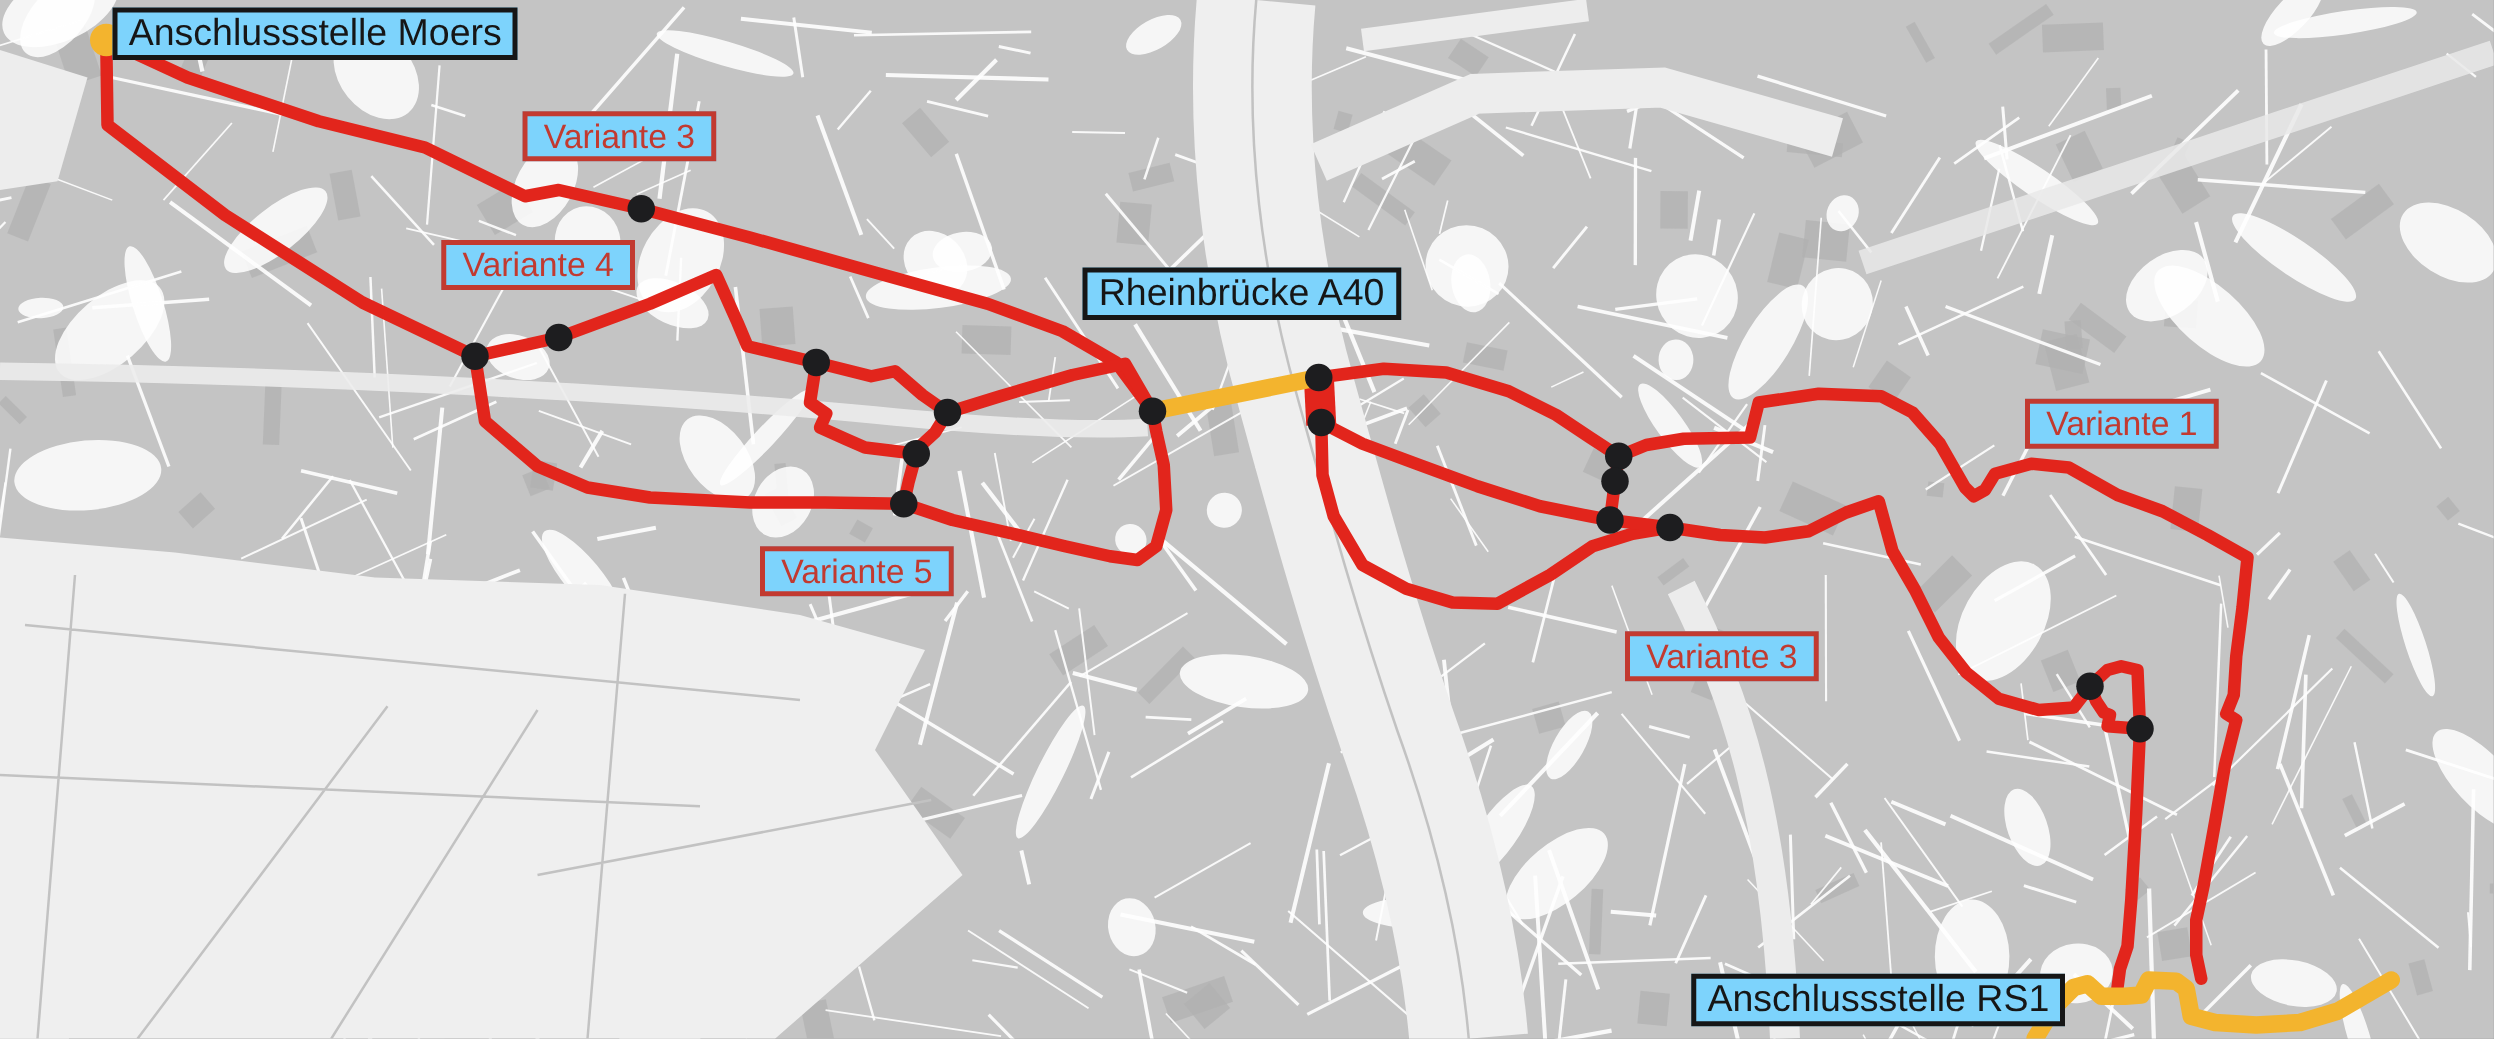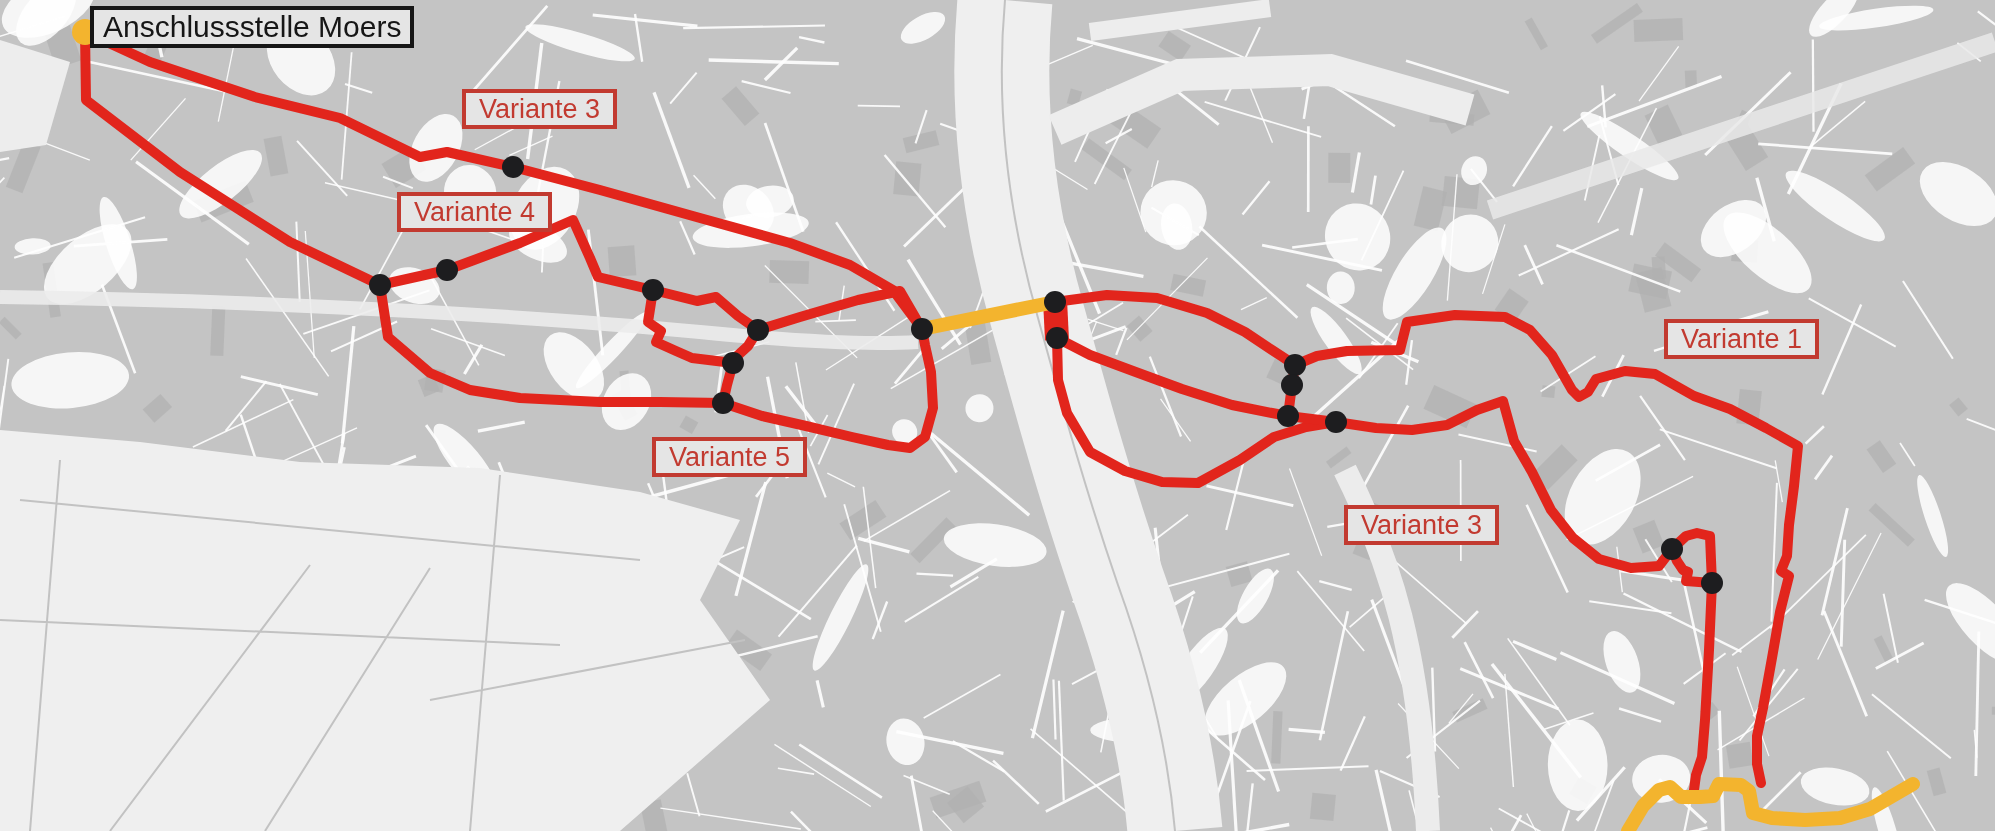--- a/index.html
+++ b/index.html
@@ -3,25 +3,25 @@
 <meta charset="utf-8">
 <style>
   html,body{margin:0;padding:0;background:#9a9a9a;}
   #stage{
     position:relative;width:1995px;height:831px;overflow:hidden;
     background:#c4c4c4;
     font-family:"Liberation Sans","DejaVu Sans",sans-serif;
   }
   #map-svg{position:absolute;left:0;top:0;width:1995px;height:831px;display:block;}
   .lbl{
-    position:absolute;background:#e5e5e5;white-space:nowrap;
+    position:absolute;background:#7dd3fc;white-space:nowrap;
     line-height:1.12;z-index:5;letter-spacing:0;
   }
   .lbl.black{color:#161616;border:4px solid #161616;font-size:30px;padding:0 9px;}
-  .lbl.red{color:#c23a30;border:4px solid #c23a30;font-size:27px;padding:1px 13px;margin-left:44px;}
+  .lbl.red{color:#c23a30;border:4px solid #c23a30;font-size:27px;padding:1px 13px;}
 </style>
 </head>
 <body>
 
 <div id="stage">
 
   <svg id="map-svg" viewBox="0 0 1995 831">
     <rect width="1995" height="831" fill="#c4c4c4"></rect>
     <g id="streets-layer">
         <rect x="955.6639745144639" y="526.5008233431727" width="51.55092682922259" height="13.137833561748266" fill="#b1b1b1" opacity="0.7" transform="rotate(134.6 955.7 526.5)"></rect>
@@ -603,16 +603,18 @@
         <circle cx="1336" cy="422" r="11" fill="#1d1d1f"></circle>
         <circle cx="1672" cy="549" r="11" fill="#1d1d1f"></circle>
         <circle cx="1712" cy="583" r="11" fill="#1d1d1f"></circle>
         <circle cx="85" cy="32" r="13" fill="#f3b42e"></circle>
       </g>
   </svg>
 
   <div class="lbl black" style="left:90px;top:6px">Anschlussstelle Moers</div>
   <div class="lbl red" style="left:418px;top:89px">Variante 3</div>
   <div class="lbl red" style="left:353px;top:192px">Variante 4</div>
+  <div class="lbl black" style="left:866px;top:214px">Rheinbrücke A40</div>
   <div class="lbl red" style="left:608px;top:437px">Variante 5</div>
   <div class="lbl red" style="left:1620px;top:319px">Variante 1</div>
   <div class="lbl red" style="left:1300px;top:505px">Variante 3</div>
+  <div class="lbl black" style="left:1353px;top:779px">Anschlussstelle RS1</div>
 </div>
 
 </body></html>

